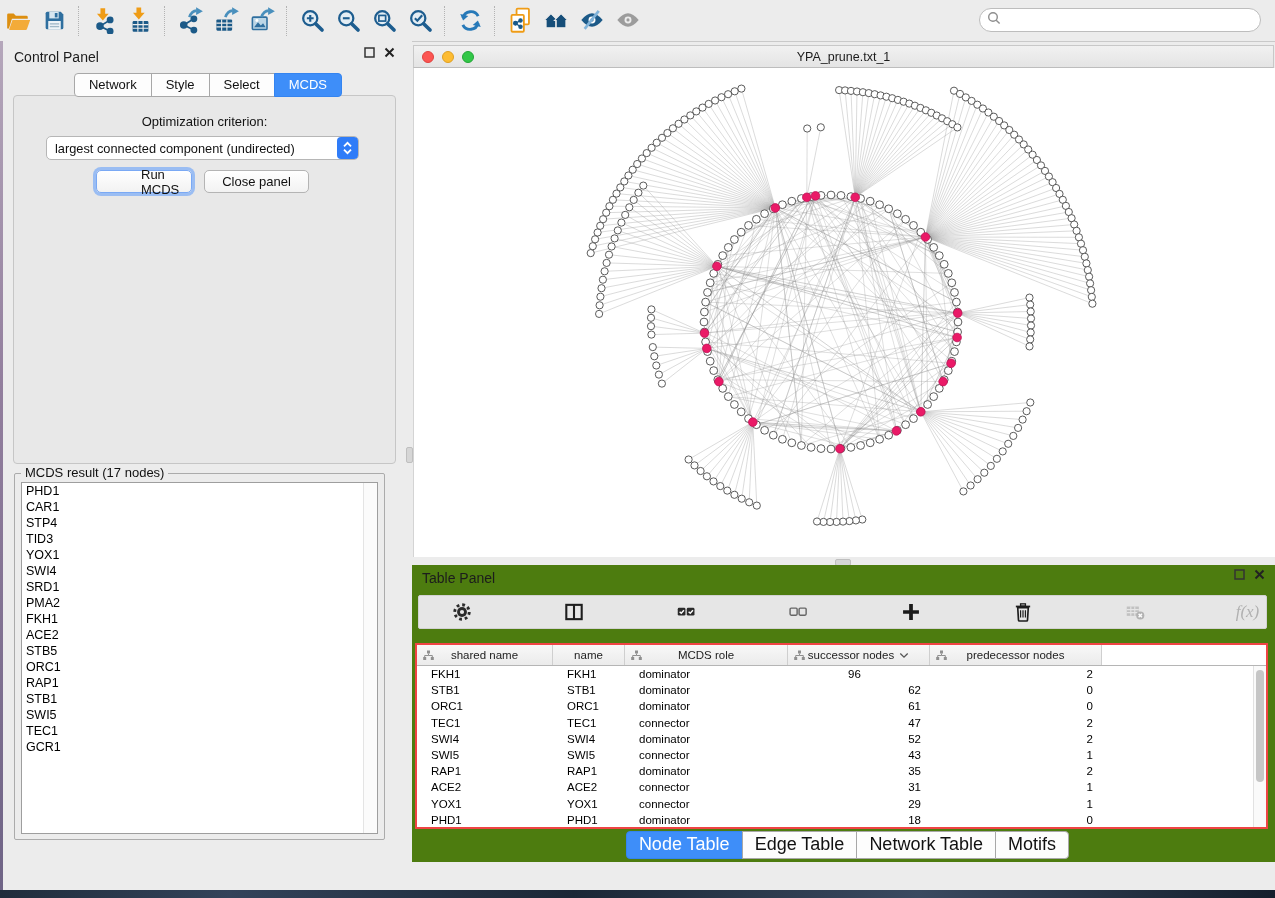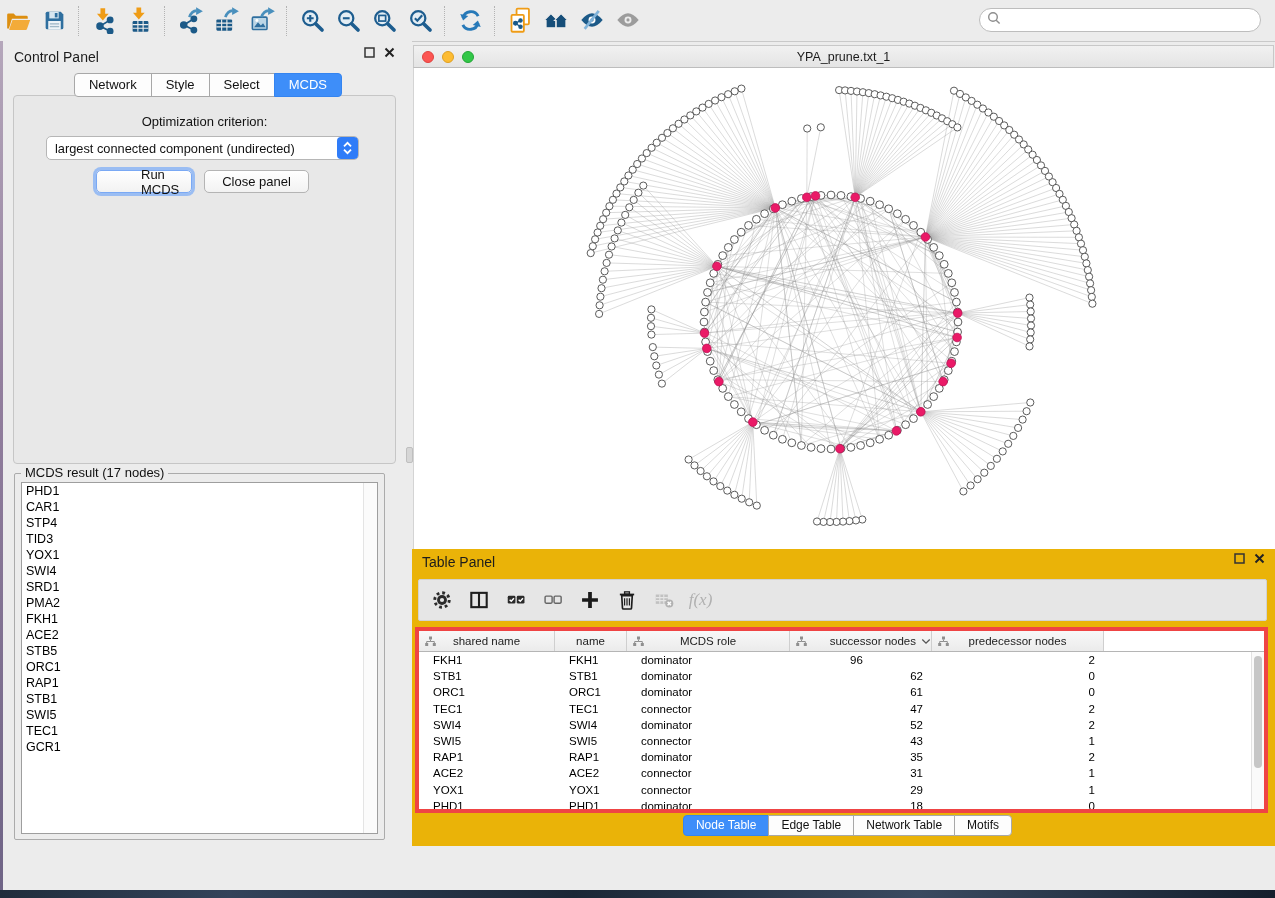--- a/index.html
+++ b/index.html
@@ -71,39 +71,39 @@
   .traffic{position:absolute;left:8px;top:5px;display:flex;gap:8px;}
   .traffic i{width:12px;height:12px;border-radius:50%;display:block;}
   .t-red{background:#fc5552;border:1px solid #df4340;box-sizing:border-box;}
   .t-yellow{background:#fdbc33;border:1px solid #dfa023;box-sizing:border-box;}
   .t-green{background:#33c748;border:1px solid #23a637;box-sizing:border-box;}
   .net-title{position:absolute;width:100%;text-align:center;top:4px;font-size:12.5px;color:#1c1c1c;}
   .net-canvas{position:absolute;left:1px;top:27px;width:861px;height:489px;background:#fff;
     border-left:1px solid #d4d4d4;border-right:1px solid #d4d4d4;}
 
   
-  .table-panel{position:absolute;left:412px;top:549px;width:863px;height:297px;background:#eab308;}
+  .table-panel{position:absolute;left:412px;top:565px;width:863px;height:297px;background:#4d7c0f;}
   .tp-title{position:absolute;left:10px;top:5px;}
-  .tp-toolbar{position:absolute;left:6px;top:30px;width:849px;height:42px;background:#e6e6e6;
-    border:1px solid #d2d2d2;border-radius:2px;display:flex;align-items:center;padding-left:4px;box-sizing:border-box;}
+  .tp-toolbar{position:absolute;left:6px;top:30px;width:849px;height:34px;background:#e6e6e6;
+    border:1px solid #d2d2d2;border-radius:2px;display:flex;align-items:center;padding-left:24px;box-sizing:border-box;justify-content:space-between;}
   .tp-tool{width:37px;height:34px;display:flex;align-items:center;justify-content:center;}
   .fx{font-family:"Liberation Serif",serif;font-style:italic;font-size:17px;color:#ababab;}
   .grid{position:absolute;left:3px;top:78px;width:853px;height:186px;background:#fff;
-    border:4px solid #ef4444;box-sizing:border-box;overflow:hidden;}
+    border:2px solid #ef4444;box-sizing:border-box;overflow:hidden;}
   .grid-header{display:flex;height:20px;border-bottom:1px solid #b5b5b5;background:linear-gradient(#f8f8f8,#ebebeb);}
   .gh-cell{position:relative;display:flex;align-items:center;justify-content:center;
     border-right:1px solid #cfcfcf;font-size:11.5px;color:#222;box-sizing:border-box;gap:5px;}
   .gh-cell .ns-ic{position:absolute;left:6px;top:5px;}
   .gh-fill{flex:1;background:#fff;}
   .grid-row{display:flex;height:16.2px;align-items:center;}
   .gc{font-size:11.5px;color:#000;box-sizing:border-box;white-space:nowrap;overflow:hidden;}
   .grid-scroll{position:absolute;top:21px;right:0;bottom:0;width:12px;background:#fafafa;border-left:1px solid #e2e2e2;}
   .grid-thumb{position:absolute;left:1.5px;top:4px;width:8px;height:112px;background:#c6c6c6;border-radius:5px;}
   .tp-tabs{position:absolute;left:0;top:266px;width:100%;display:flex;justify-content:center;}
-  .tp-tabs .seg{font-size:12px;padding:2px 12px 3px;}
+  .tp-tabs .seg{font-size:18px;padding:2px 12px 3px;}
 
   
   .status-bar{position:absolute;left:0;top:862px;width:1275px;height:28px;background:#ececec;
     border-top:1px solid #c6c6c6;}
   .list-btn{position:absolute;left:10px;top:4px;width:30px;height:20px;background:#f6f6f6;
     border:1px solid #bdbdbd;border-radius:3px;display:flex;align-items:center;justify-content:center;}
   .memory-btn{position:absolute;right:9px;top:3px;height:22px;padding:0 9px;background:linear-gradient(#fdfdfd,#f0f0f0);
     border:1px solid #b9b9b9;border-radius:4px;display:flex;align-items:center;gap:5px;font-size:12px;color:#111;}
   .mem-dot{width:10px;height:10px;border-radius:50%;}
   .wallpaper{position:absolute;left:0;top:890px;width:1275px;height:8px;
@@ -1050,21 +1050,21 @@
             <svg class="ns-ic" width="11" height="11" viewBox="0 0 11 11">
               <g fill="#8f8f8f">
                 <rect x="4" y="0.5" width="3" height="3"></rect>
                 <rect x="0.2" y="7" width="3" height="3"></rect>
                 <rect x="7.8" y="7" width="3" height="3"></rect>
               </g>
               <path d="M5.5 3.5v2M5.5 5.5H1.7V7M5.5 5.5h3.8V7" stroke="#8f8f8f" fill="none"></path>
             </svg>
             <span>MCDS role</span>
           </div>
-          <div class="gh-cell" style="width: 142px; justify-content: flex-end;">
+          <div class="gh-cell" style="width: 142px;">
             <svg class="ns-ic" width="11" height="11" viewBox="0 0 11 11">
               <g fill="#8f8f8f">
                 <rect x="4" y="0.5" width="3" height="3"></rect>
                 <rect x="0.2" y="7" width="3" height="3"></rect>
                 <rect x="7.8" y="7" width="3" height="3"></rect>
               </g>
               <path d="M5.5 3.5v2M5.5 5.5H1.7V7M5.5 5.5h3.8V7" stroke="#8f8f8f" fill="none"></path>
             </svg>
             <span>successor nodes</span>
             <span><svg width="10" height="7" viewBox="0 0 10 7">

